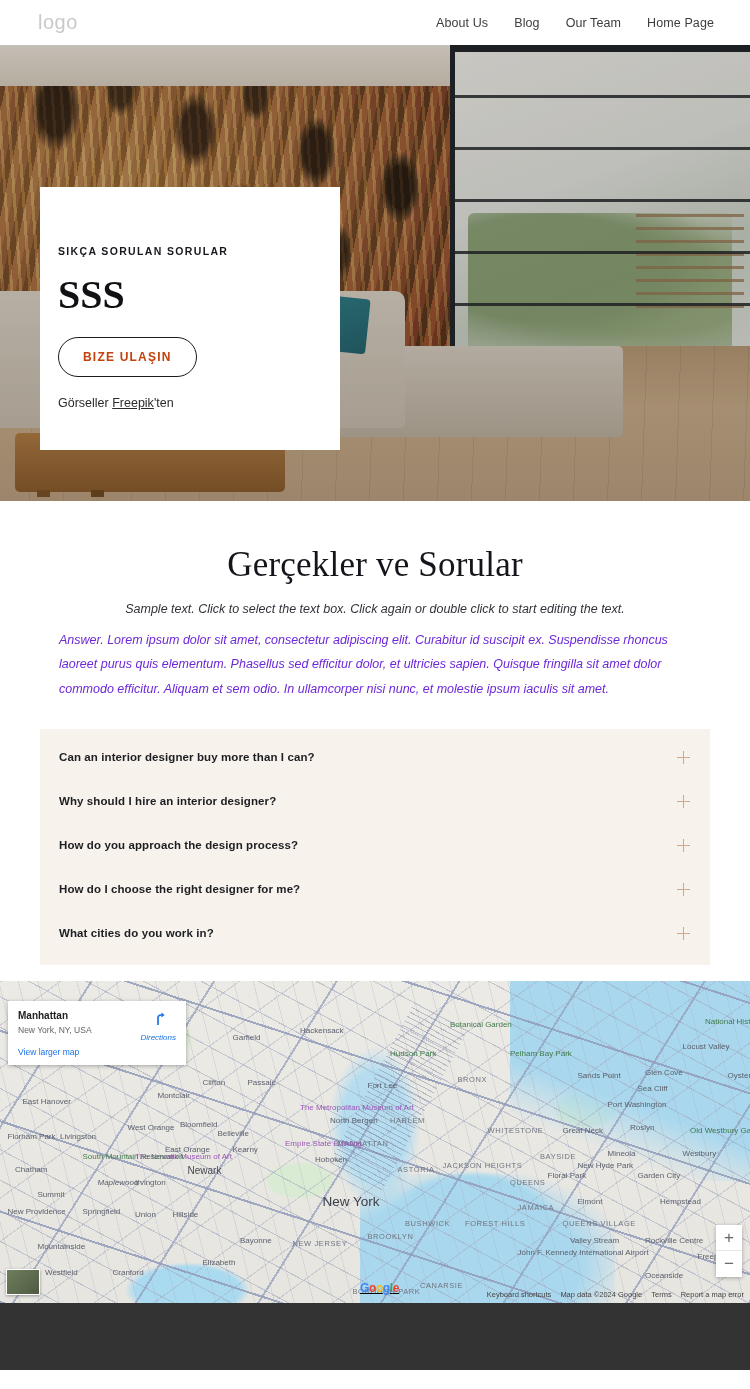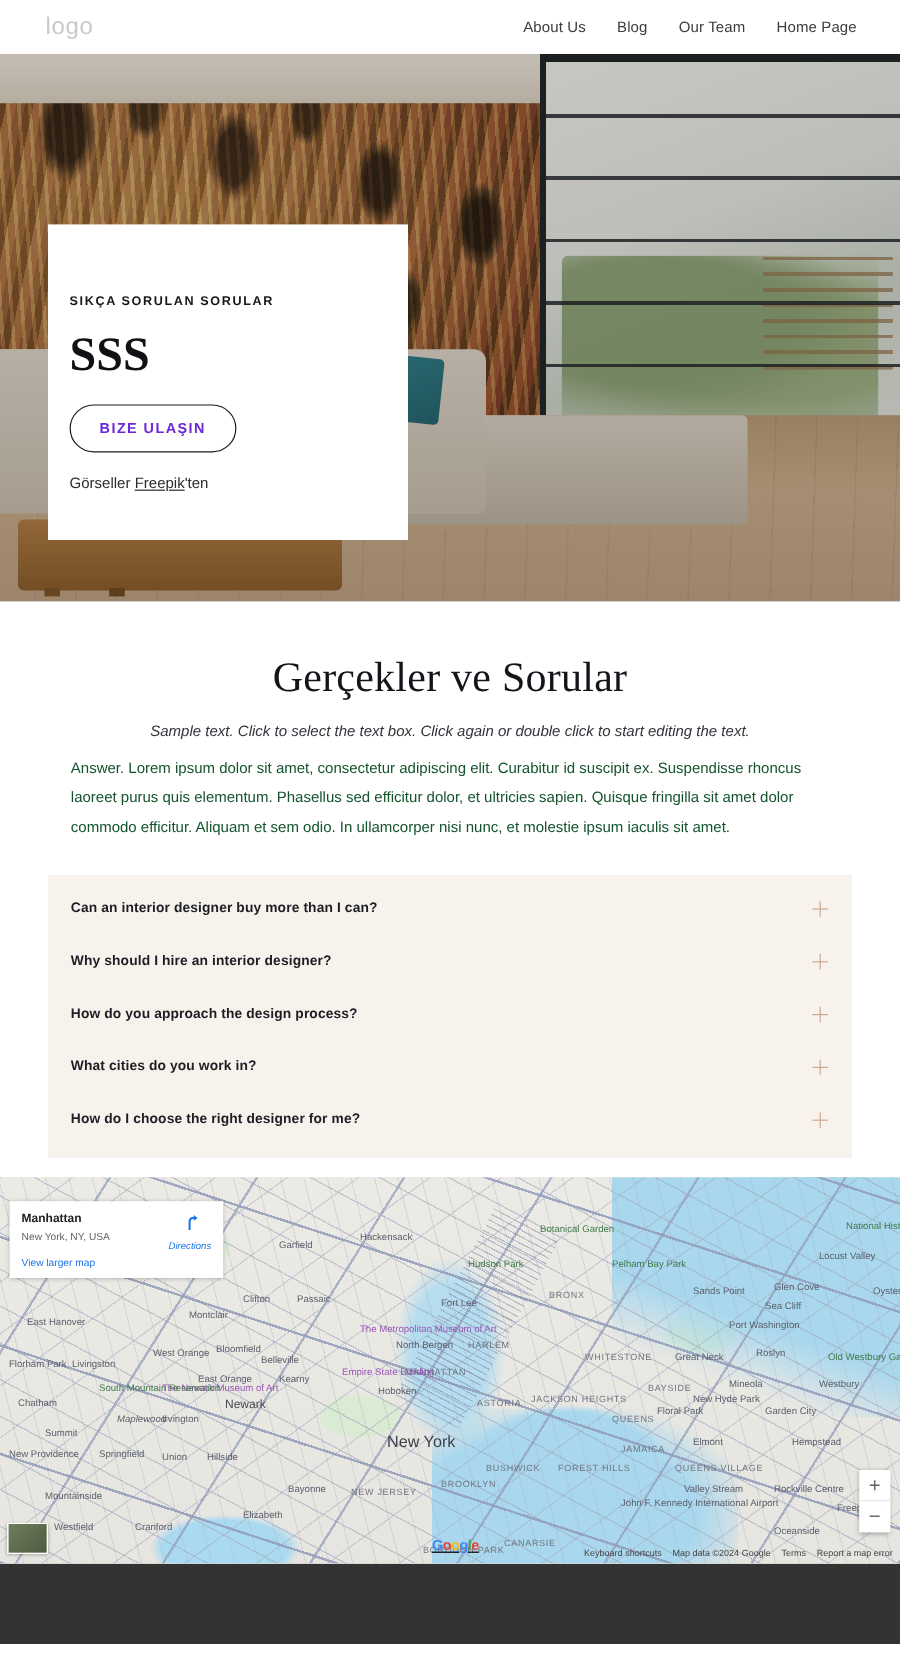--- a/index.html
+++ b/index.html
@@ -160,21 +160,21 @@
     font-size: 40px; font-weight: 700; color: #101114;
     margin-top: 18px; line-height: 1;
   }
   .hero-btn {
     margin-top: 22px;
     display: inline-flex; align-items: center; justify-content: center;
     height: 40px; padding: 0 24px;
     border: 1.4px solid #1b1b1b; border-radius: 22px;
     background: transparent; cursor: pointer;
     font-family: "Liberation Sans", sans-serif;
-    font-size: 12px; font-weight: 700; letter-spacing: 1.2px; color: #6d28d9;
+    font-size: 12px; font-weight: 700; letter-spacing: 1.2px; color: #c2410c;
   }
   .hero-credit { margin-top: 19px; font-size: 12.5px; color: #2b2b2b; }
   .hero-credit a { color: #2b2b2b; text-decoration: underline; cursor: pointer; }
 
   
   .faq { padding: 44px 40px 0; background: #fff; }
   .faq-title {
     font-family: "Liberation Serif", serif;
     text-align: center; font-size: 35px; color: #13151a; font-weight: 400;
     letter-spacing: .2px;
@@ -192,21 +192,21 @@
   .acc-open .q { color: #ffffff; font-size: 11.5px; font-weight: 700; letter-spacing: .1px; }
   .plus { position: relative; width: 13px; height: 13px; flex: 0 0 13px; }
   .plus::before, .plus::after { content:""; position:absolute; background: currentColor; }
   .plus::before { left: 0; top: 6px; width: 13px; height: 1.2px; }
   .plus::after { top: 0; left: 6px; height: 13px; width: 1.2px; }
   .plus-white { color: #ffffff; }
   .plus-tan { color: #cfa98d; }
 
   .acc-answer {
     padding: 12px 18px 0 19px;
-    font-size: 12.5px; line-height: 1.95; color: #14532d;
+    font-size: 12.5px; line-height: 1.95; color: #6d28d9; font-style: italic;
   }
   .acc-list {
     margin-top: 28px; background: #f8f2ed; padding: 6px 0 10px;
   }
   .acc-row {
     height: 44px; display: flex; align-items: center; justify-content: space-between;
     padding: 0 20px 0 19px; cursor: pointer;
   }
   .acc-row .q { color: #1c1e23; font-size: 11.5px; font-weight: 700; letter-spacing: .1px; }
 
@@ -342,25 +342,25 @@
       </div>
       <div class="acc-row">
         <div class="q">Why should I hire an interior designer?</div>
         <div class="plus plus-tan"></div>
       </div>
       <div class="acc-row">
         <div class="q">How do you approach the design process?</div>
         <div class="plus plus-tan"></div>
       </div>
       <div class="acc-row">
+        <div class="q">How do I choose the right designer for me?</div>
+        <div class="plus plus-tan"></div>
+      </div>
+      <div class="acc-row">
         <div class="q">What cities do you work in?</div>
-        <div class="plus plus-tan"></div>
-      </div>
-      <div class="acc-row">
-        <div class="q">How do I choose the right designer for me?</div>
         <div class="plus plus-tan"></div>
       </div>
     </div>
   </div>
 
   <div class="map">
     <div class="map-base"></div>
     <div class="map-water-right"></div>
     <div class="map-water-bay"></div>
     <div class="map-roads"></div>

